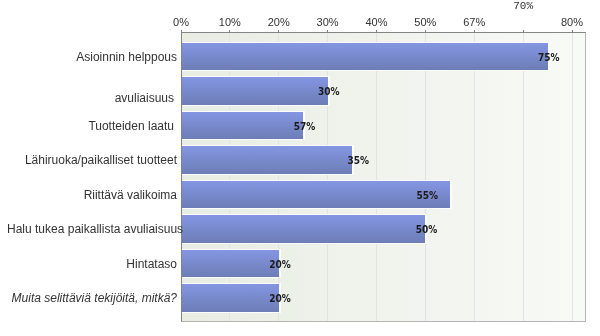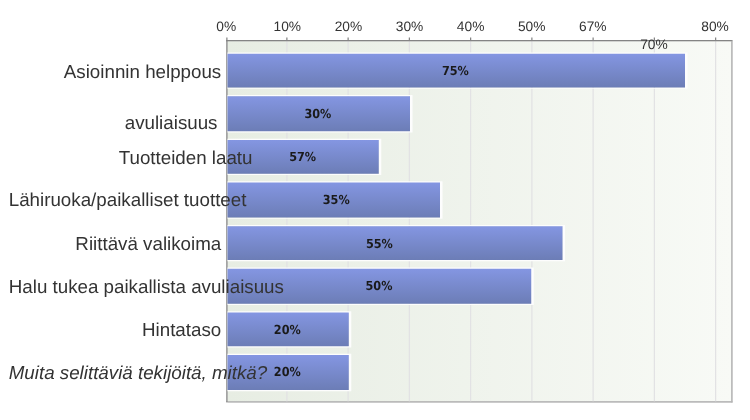--- a/index.html
+++ b/index.html
@@ -13,23 +13,23 @@
         box-sizing:border-box;
         background:linear-gradient(to right,#e7ede3 0%,#f8faf6 100%);
         border-top:1px solid #848484;border-left:1px solid #848484;
         border-right:1px solid #b4b4b4;border-bottom:1px solid #b4b4b4;}
   .gridline{position:absolute;width:1px;background:#e2e2e4;}
   .tickmark{position:absolute;width:1px;height:3px;background:#848484;}
   .bar{position:absolute;background:linear-gradient(to bottom,#8496e2 0%,#6c7db6 100%);
        box-shadow:1px 0 0 1px #fdfdfd;}
   .bar-value{position:absolute;font-family:"DejaVu Sans Condensed","DejaVu Sans",sans-serif;
              font-size:10px;font-weight:bold;color:#1a1a1a;
-             text-align:center;line-height:10px;}
+             text-align:right;line-height:10px;padding-left:12px;}
   
-  .cat-label{position:absolute;font-size:15px;color:#333333;text-align:right;
+  .cat-label{position:absolute;font-size:12px;color:#333333;text-align:right;
              line-height:13px;}
   .cat-label>span{display:inline-block;text-align:center;white-space:nowrap;}
   
   .xtick-label{position:absolute;font-size:11px;color:#333333;text-align:center;
                line-height:11px;}
 </style>
 </head>
 <body>
 
 <div id="chart">
@@ -52,32 +52,32 @@
       <div class="xtick-label" style="left: 248.75px; top: 16.8px; width: 60px;">20%</div>
       <div class="tickmark" style="left: 327px; top: 29.5px;"></div>
       <div class="xtick-label" style="left: 297.625px; top: 16.8px; width: 60px;">30%</div>
       <div class="tickmark" style="left: 376px; top: 29.5px;"></div>
       <div class="xtick-label" style="left: 346.5px; top: 16.8px; width: 60px;">40%</div>
       <div class="tickmark" style="left: 425px; top: 29.5px;"></div>
       <div class="xtick-label" style="left: 395.375px; top: 16.8px; width: 60px;">50%</div>
       <div class="tickmark" style="left: 474px; top: 29.5px;"></div>
       <div class="xtick-label" style="left: 444.25px; top: 16.8px; width: 60px;">67%</div>
       <div class="tickmark" style="left: 523px; top: 29.5px;"></div>
-      <div class="xtick-label" style="left: 493.125px; top: 31px; width: 60px;">70%</div>
+      <div class="xtick-label" style="left: 493.125px; top: 1px; width: 60px; font-family: Liberation Mono, monospace;">70%</div>
       <div class="tickmark" style="left: 572px; top: 29.5px;"></div>
       <div class="xtick-label" style="left: 542px; top: 16.8px; width: 60px;">80%</div>
       <div class="bar" style="left: 181.6px; top: 42.5px; width: 365.962px; height: 27.7px;"></div>
       <div class="bar-value" style="left: 181px; width: 366.562px; top: 52.95px;">75%</div>
       <div class="cat-label" style="right: 423px; top: 50.85px; width: 170px;"><span><span>Asioinnin helppous</span></span></div>
       <div class="bar" style="left: 181.6px; top: 77px; width: 146.025px; height: 27.7px;"></div>
       <div class="bar-value" style="left: 181px; width: 146.625px; top: 87.45px;">30%</div>
       <div class="cat-label" style="right: 426px; top: 78.85px; width: 170px;"><span><br><span>avuliaisuus</span></span></div>
       <div class="bar" style="left: 181.6px; top: 111.5px; width: 121.588px; height: 27.7px;"></div>
       <div class="bar-value" style="left: 181px; width: 122.188px; top: 121.95px;">57%</div>
-      <div class="cat-label" style="right: 398px; top: 119.85px; width: 170px;"><span><span>Tuotteiden laatu</span></span></div>
+      <div class="cat-label" style="right: 426px; top: 119.85px; width: 170px;"><span><span>Tuotteiden laatu</span></span></div>
       <div class="bar" style="left: 181.6px; top: 146px; width: 170.463px; height: 27.7px;"></div>
       <div class="bar-value" style="left: 181px; width: 176px; top: 156.45px;">35%</div>
       <div class="cat-label" style="right: 423px; top: 154.35px; width: 170px;"><span><span>Lähiruoka/paikalliset tuotteet</span></span></div>
       <div class="bar" style="left: 181.6px; top: 180.5px; width: 268.212px; height: 27.7px;"></div>
       <div class="bar-value" style="left: 181px; width: 245px; top: 190.95px;">55%</div>
       <div class="cat-label" style="right: 423px; top: 188.85px; width: 170px;"><span><span>Riittävä valikoima</span></span></div>
       <div class="bar" style="left: 181.6px; top: 215px; width: 243.775px; height: 27.7px;"></div>
       <div class="bar-value" style="left: 181px; width: 244.375px; top: 225.45px;">50%</div>
       <div class="cat-label" style="right: 423px; top: 223.35px; width: 170px;"><span><span>Halu tukea paikallista avuliaisuus</span></span></div>
       <div class="bar" style="left: 181.6px; top: 249.5px; width: 97.15px; height: 27.7px;"></div>

